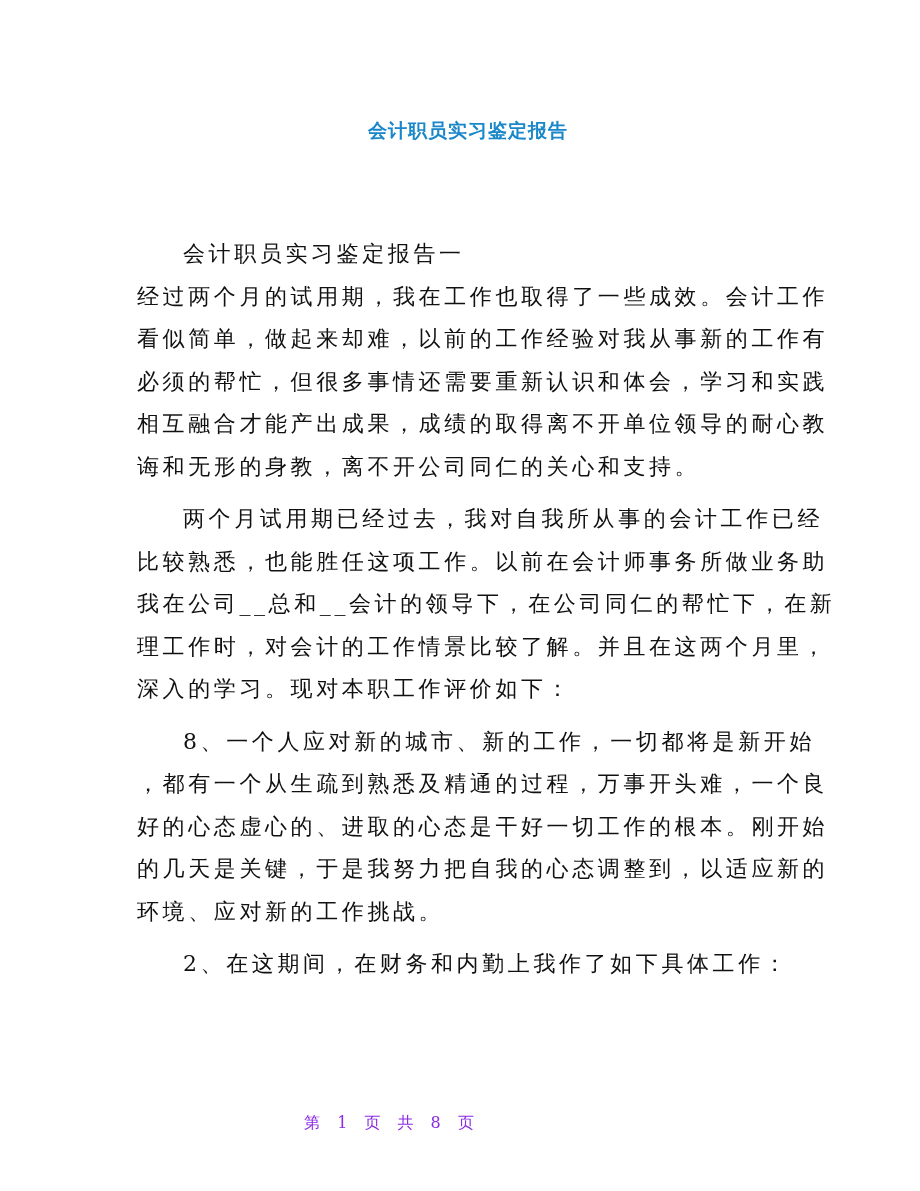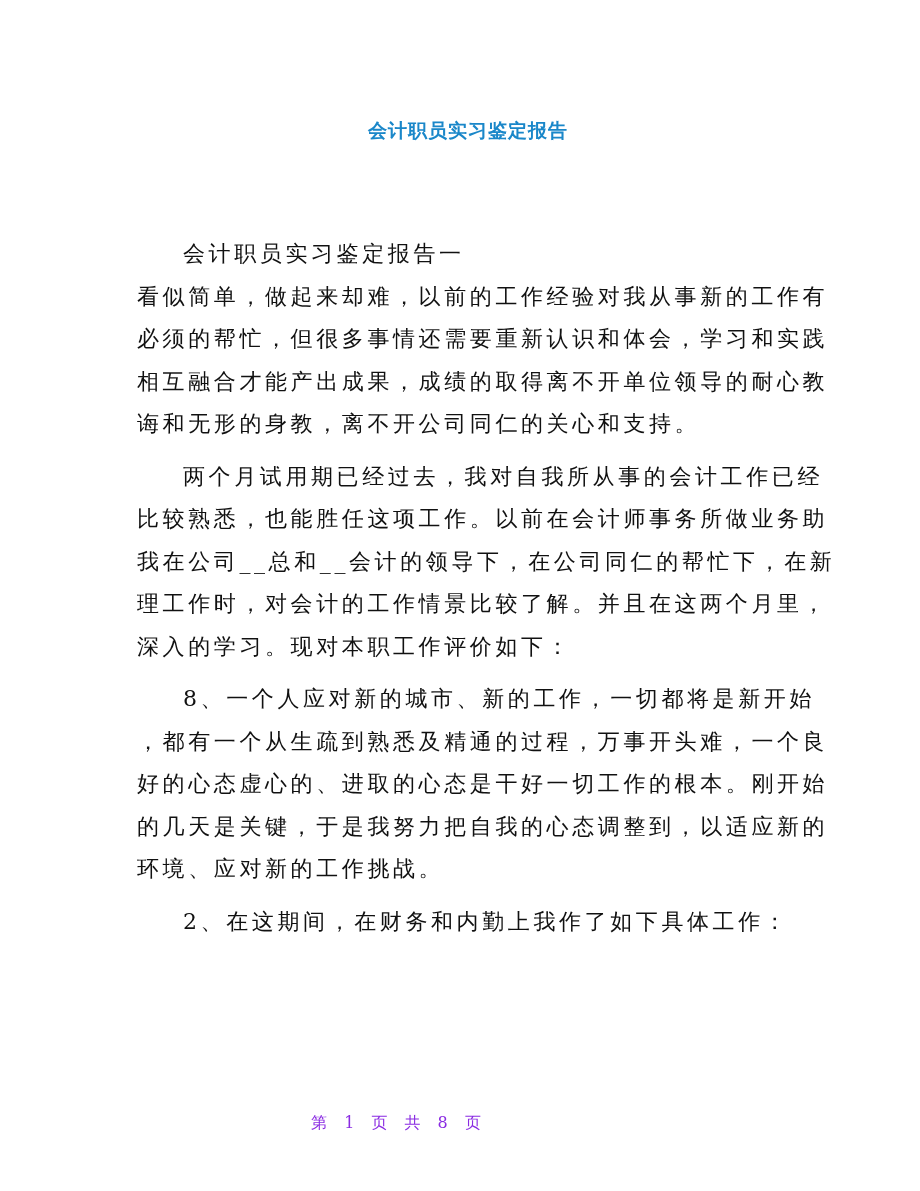--- a/index.html
+++ b/index.html
@@ -45,38 +45,39 @@
       line-height: 42.5px;
       font-size: 22px;
       white-space: nowrap;
       letter-spacing: 3.6px;
     }
     .indent { padding-left: 46px; }
     .gap { height: 10px; }
     .footer {
       position: absolute;
       top: 1113px;
-      left: 11px;
+      left: 4px;
       width: 776px;
       text-align: center;
       font-size: 16px;
       color: #8a2be2;
       letter-spacing: 6px;
     }
   </style>
 </head>
 <body>
 
 <div class="page">
   <div class="title">会计职员实习鉴定报告</div>
 
   <div class="body-text">
     <div class="line indent">会计职员实习鉴定报告一</div>
 
     <div>
+      <div class="line">经过两个月的试用期，我在工作也取得了一些成效。会计工作</div>
       <div class="line">看似简单，做起来却难，以前的工作经验对我从事新的工作有</div>
       <div class="line">必须的帮忙，但很多事情还需要重新认识和体会，学习和实践</div>
       <div class="line">相互融合才能产出成果，成绩的取得离不开单位领导的耐心教</div>
       <div class="line">诲和无形的身教，离不开公司同仁的关心和支持。</div>
     </div>
 
     <div class="gap"></div>
 
     <div>
       <div class="line indent">两个月试用期已经过去，我对自我所从事的会计工作已经</div>

